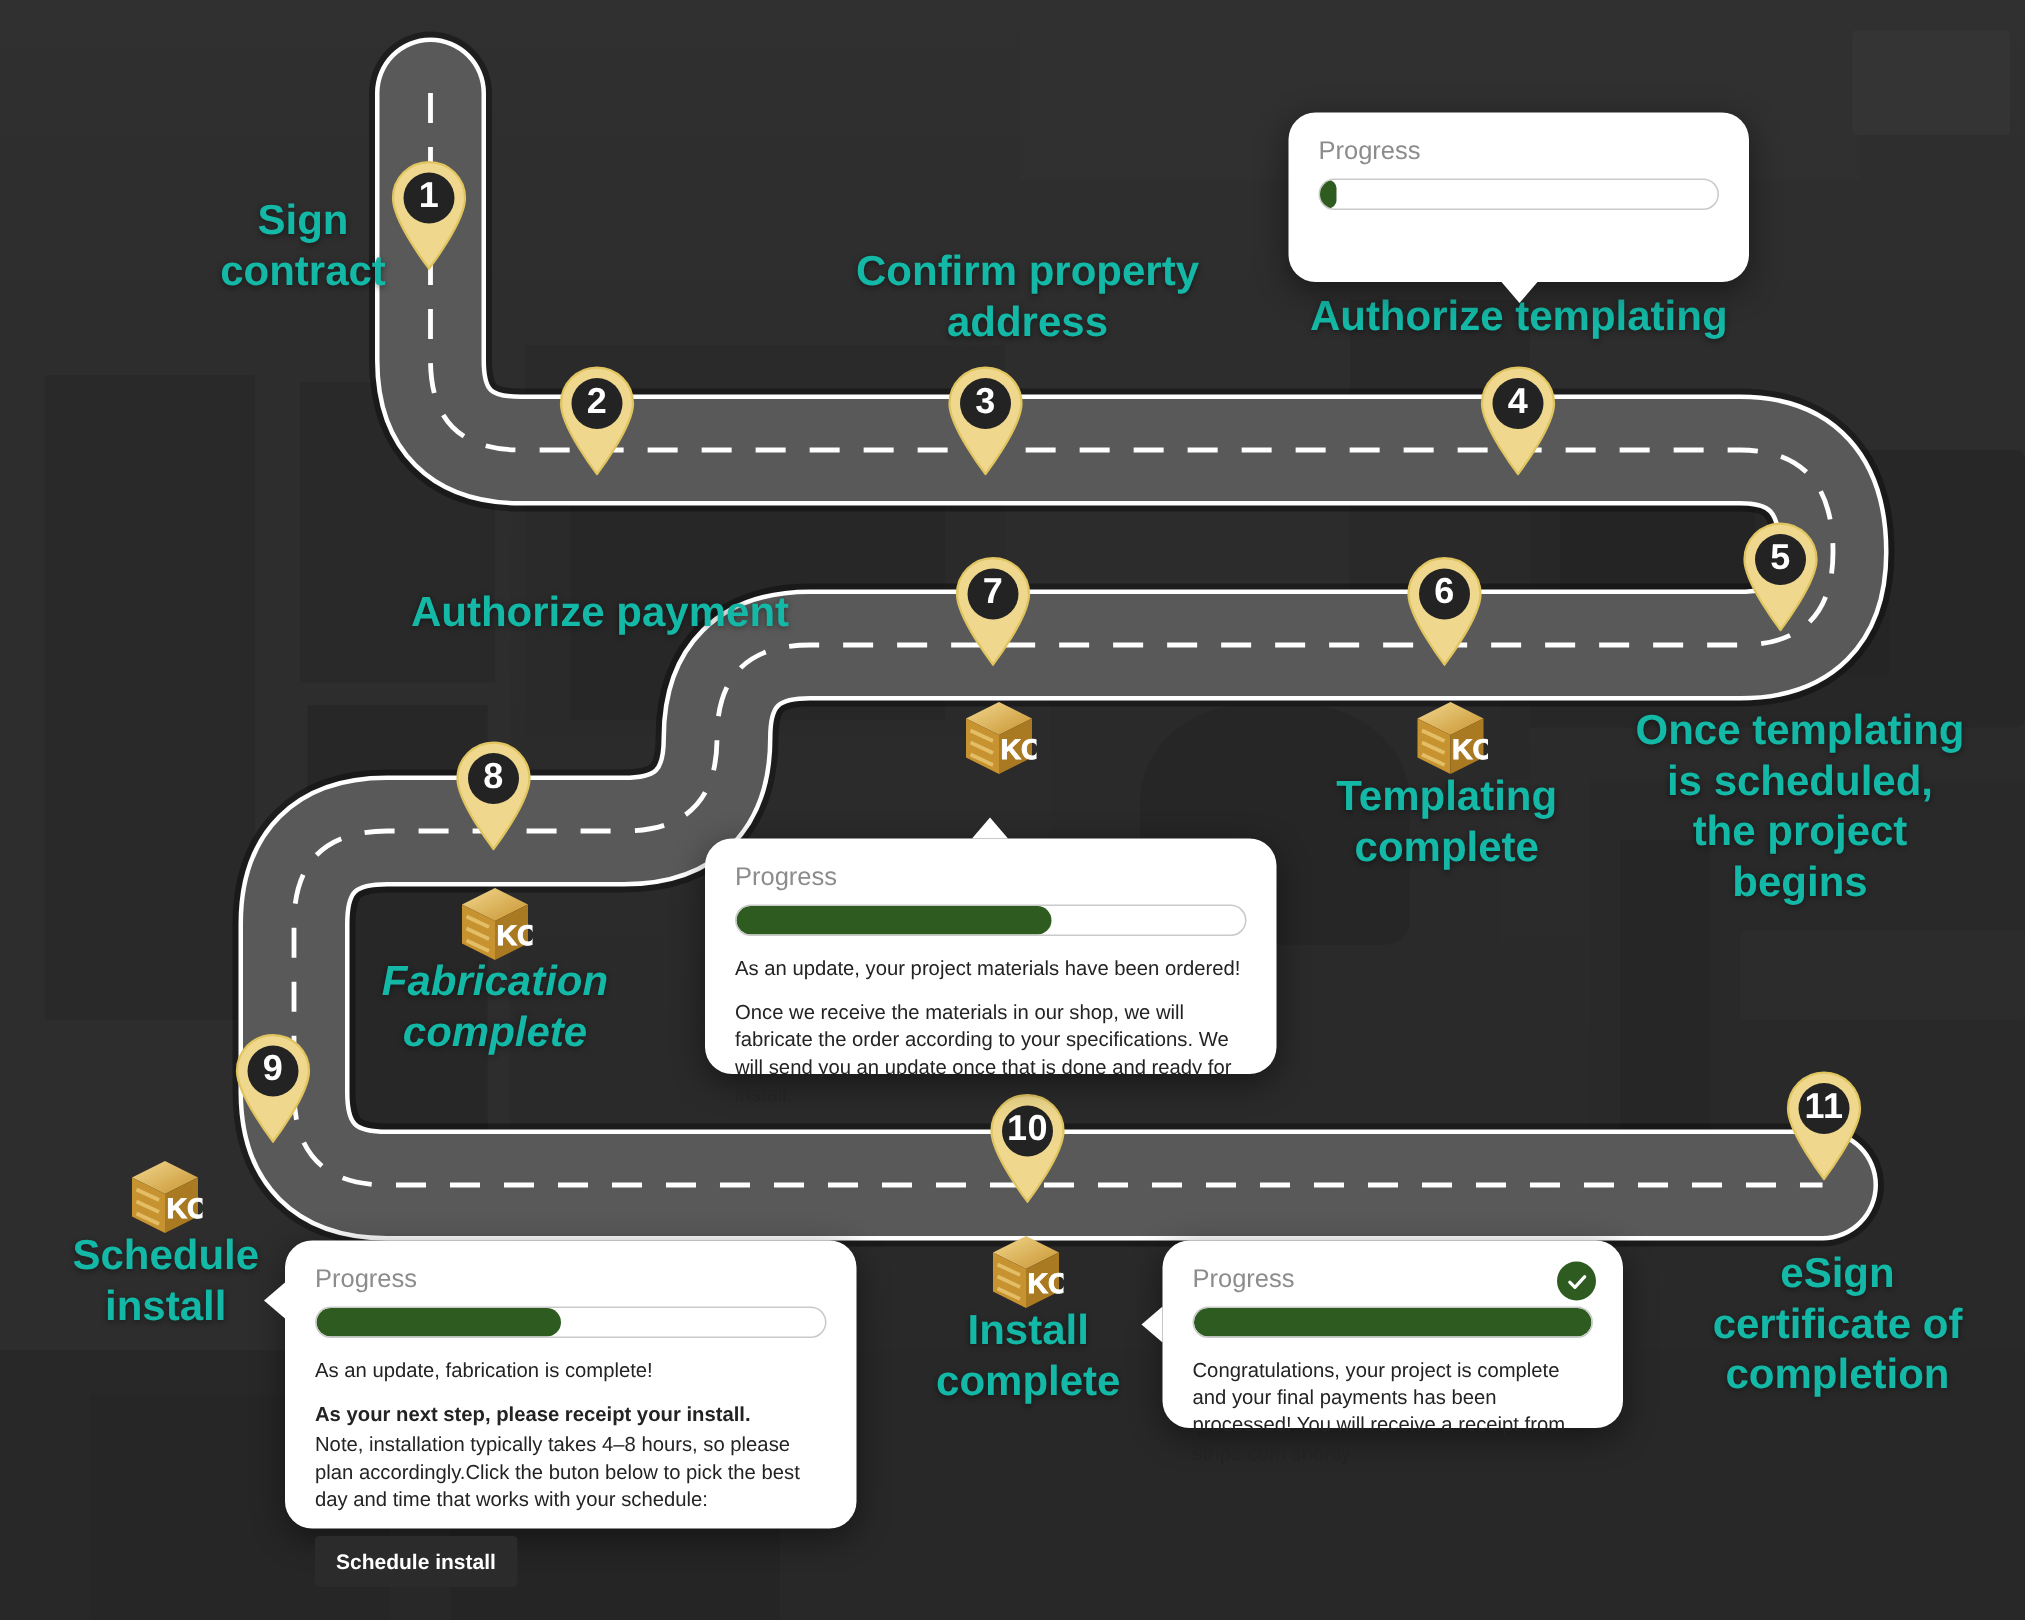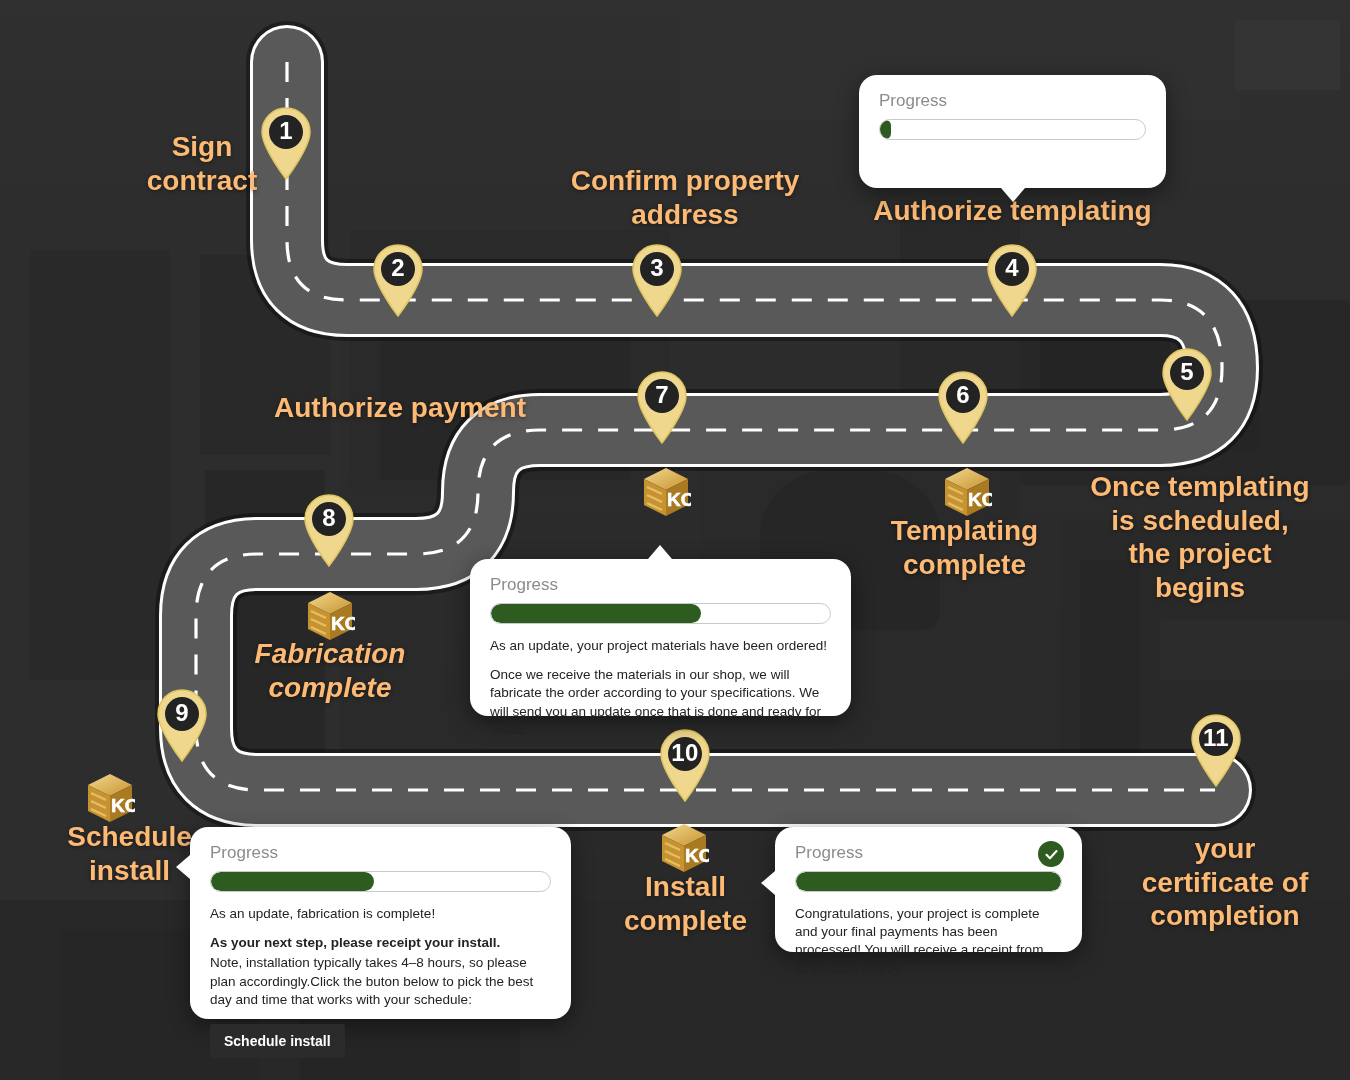--- a/index.html
+++ b/index.html
@@ -30,21 +30,21 @@
     display:flex;align-items:center;justify-content:center;
     color:#ffffff;font-size:24px;font-weight:bold;letter-spacing:.3px;
   }
 
   
   .kcbox{position:absolute;width:50px;height:54px;}
   .kcbox svg{display:block;width:50px;height:54px;}
 
   
   .steplabel{
-    position:absolute;color:#fdba74;font-weight:bold;
+    position:absolute;color:#14b8a6;font-weight:bold;
     font-size:28px;line-height:1.2;text-align:center;
     text-shadow:0 1px 4px rgba(0,0,0,.45);
     white-space:pre-line;
   }
 
   
   .card{
     position:absolute;background:#ffffff;border-radius:18px;
     box-shadow:0 6px 22px rgba(0,0,0,.45);
     padding:16px 20px 18px 20px;box-sizing:border-box;
@@ -303,25 +303,25 @@
 address</div>
   <div class="steplabel" style="left:840px;top:194px;width:345px;">Authorize templating</div>
   <div class="steplabel" style="left:1055px;top:470px;width:290px;">Once templating
 is scheduled,
 the project
 begins</div>
   <div class="steplabel" style="left:852px;top:514px;width:225px;">Templating
 complete</div>
   <div class="steplabel" style="left:215px;top:637px;width:230px;font-style:italic;">Fabrication
 complete</div>
-  <div class="steplabel" style="left:27px;top:820px;width:205px;text-align:center;">Schedule
+  <div class="steplabel" style="left:8px;top:820px;width:205px;text-align:center;">Schedule
 install</div>
   <div class="steplabel" style="left:588px;top:870px;width:195px;">Install
 complete</div>
-  <div class="steplabel" style="left:1110px;top:832px;width:230px;">your
+  <div class="steplabel" style="left:1110px;top:832px;width:230px;">eSign
 certificate of
 completion</div>
 
   <div class="card" style="left:859px;top:75px;width:307px;height:113px;">
     <div class="plabel">Progress</div>
     <div class="bar">
       <div class="fill" style="width:4%"></div>
     </div>
     <div class="tip down" style="left:142px;top:113px;"></div>
   </div>

